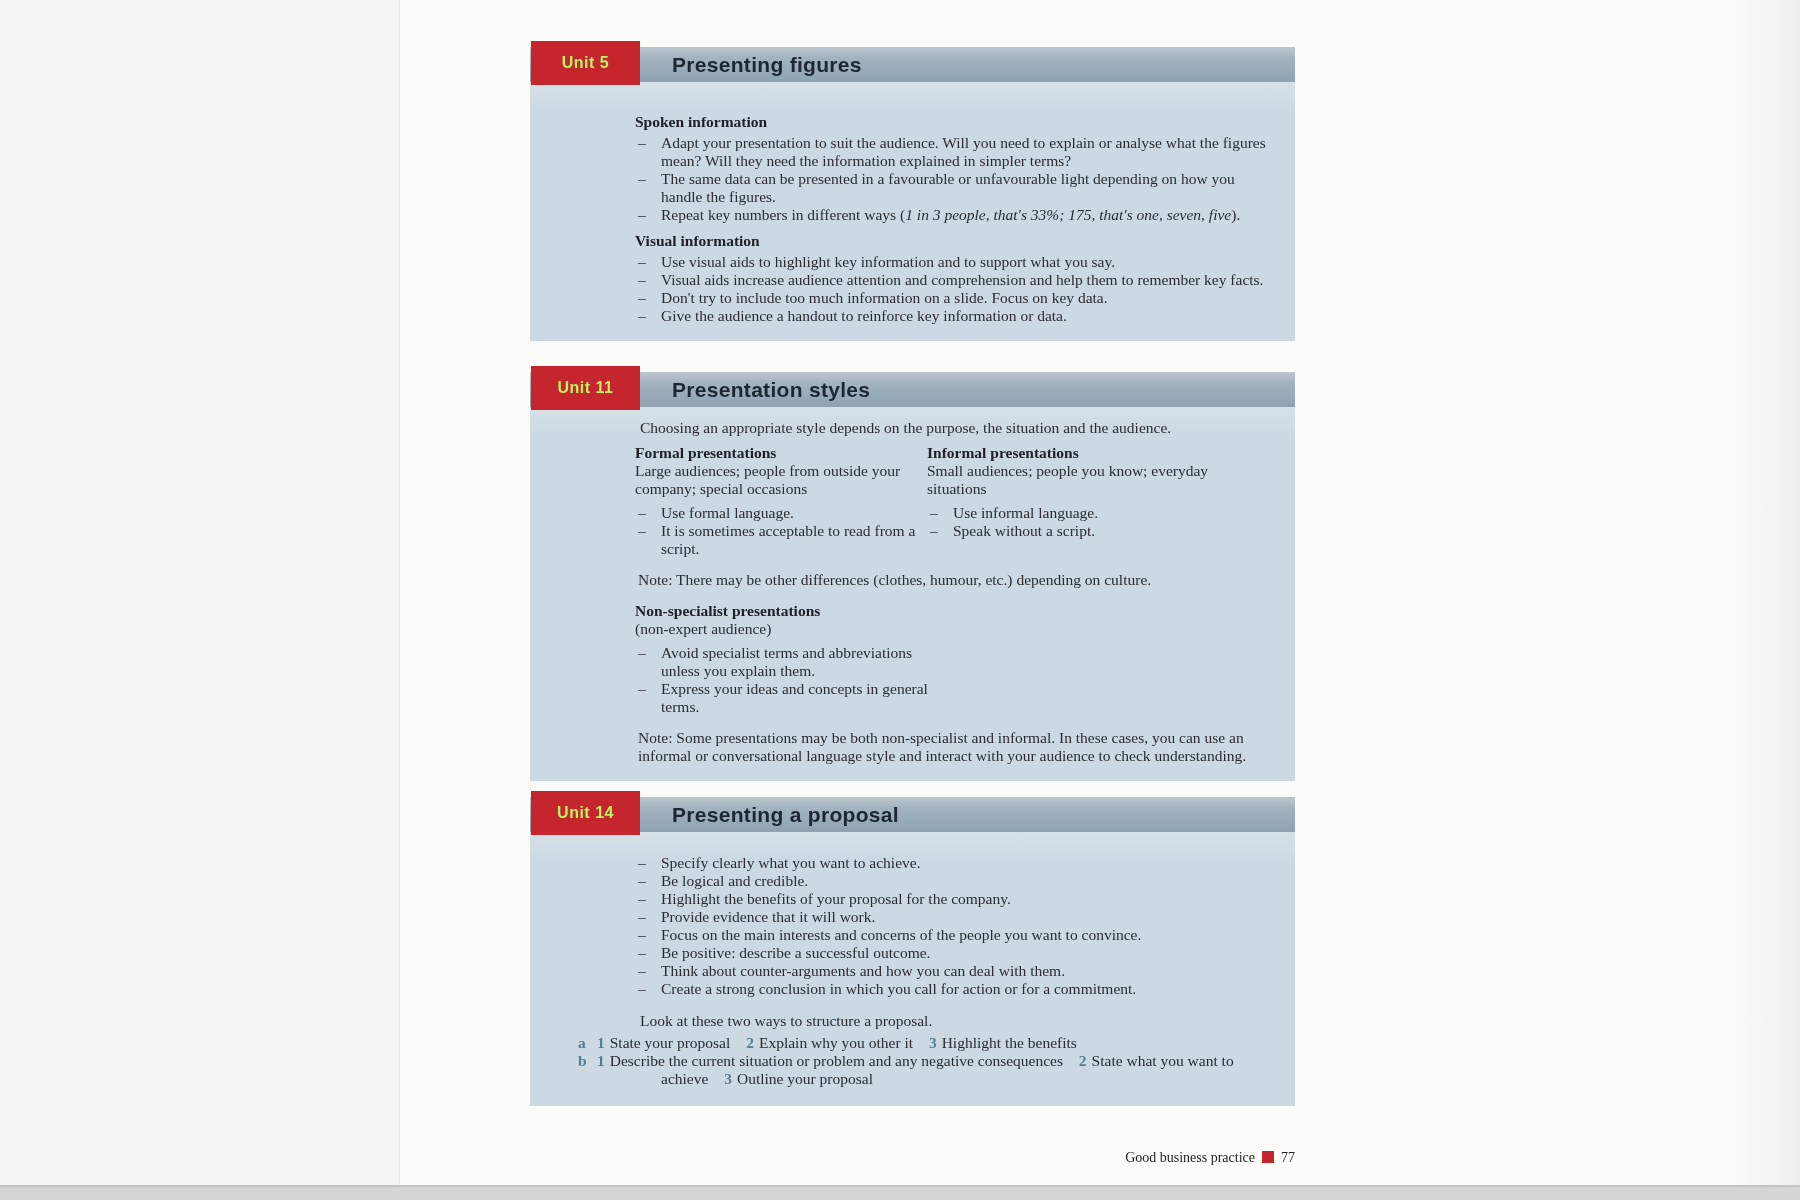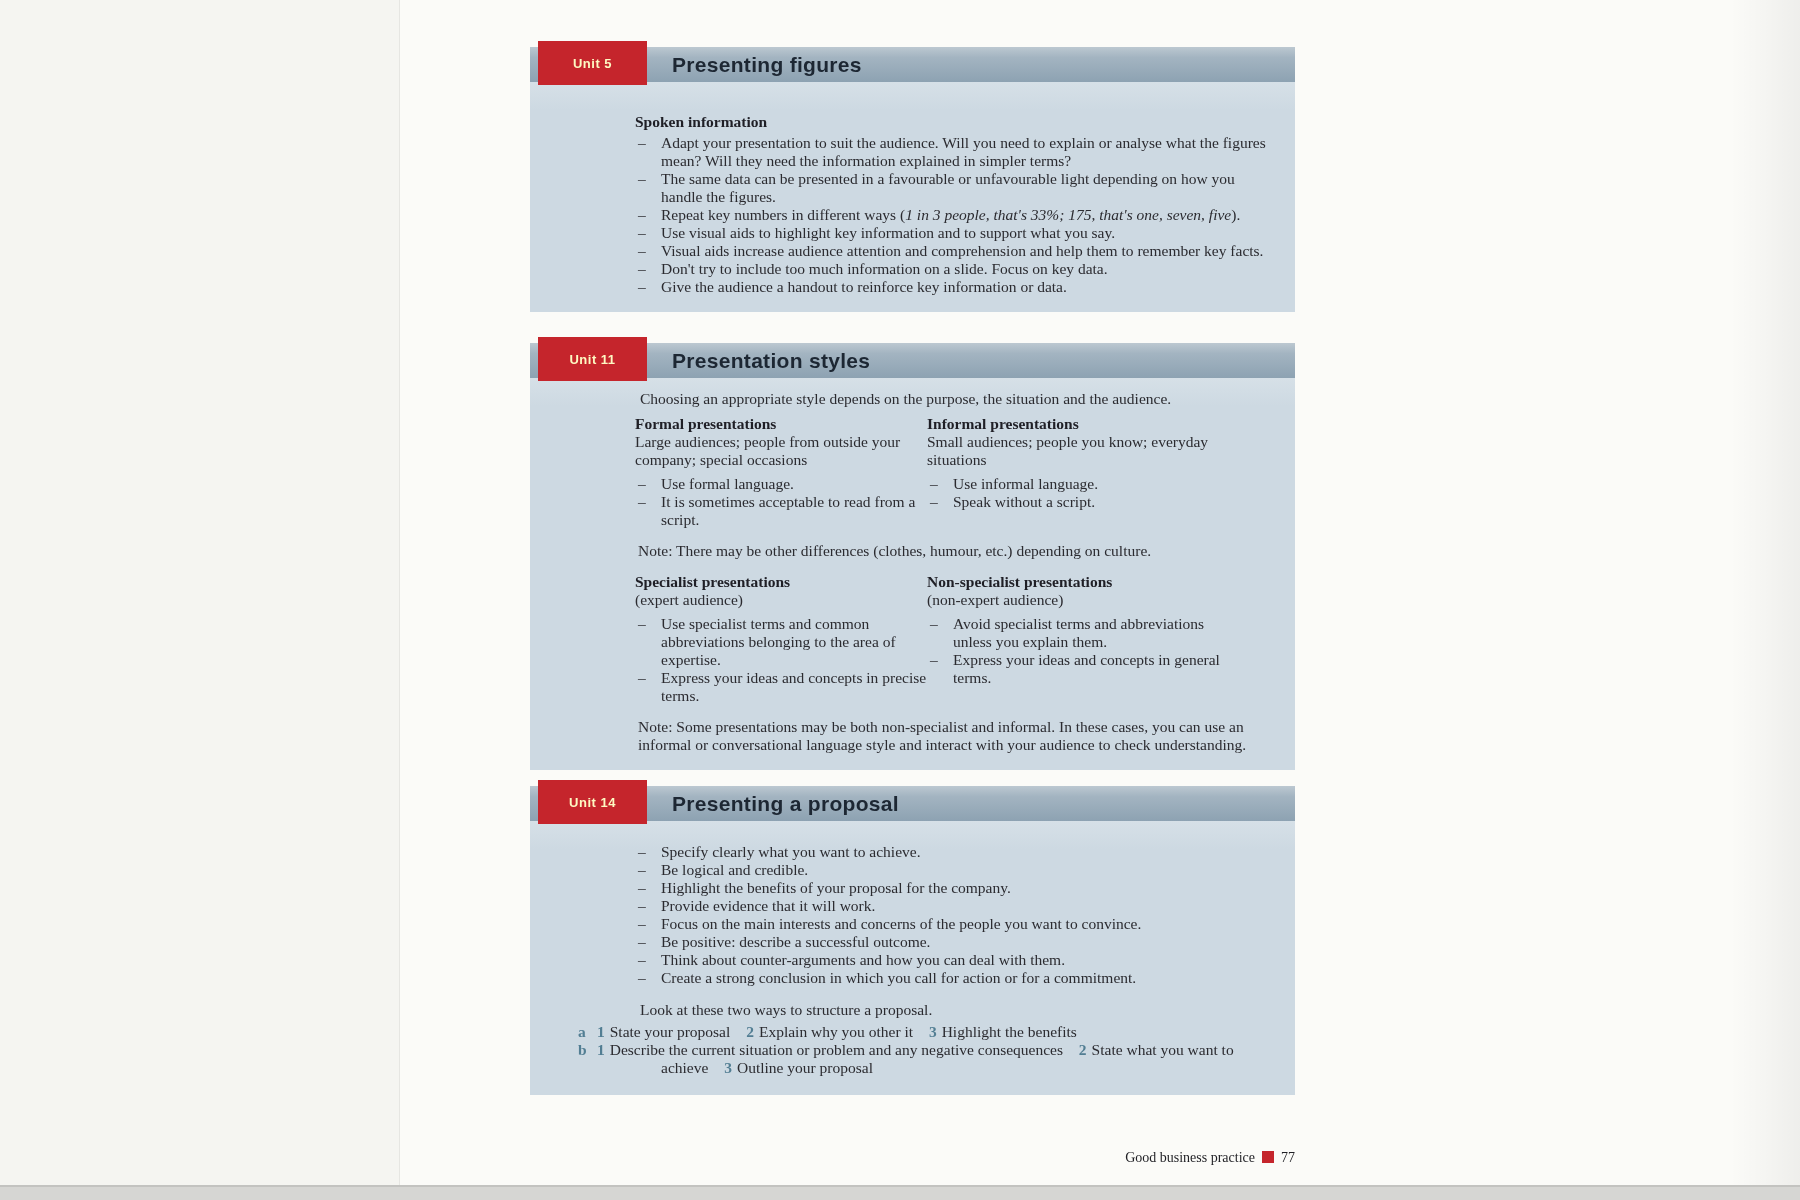--- a/index.html
+++ b/index.html
@@ -24,25 +24,25 @@
   .unit { position:relative; }
   .unit-5  { margin-top:47px; }
   .unit-11 { margin-top:31px; }
   .unit-14 { margin-top:16px; }
 
   .unit-header {
     position:relative; height:35px;
     background:linear-gradient(180deg, #bcc8d1 0%, #a3b4c1 30%, #8da2b2 100%);
   }
   .unit-badge {
-    position:absolute; left:8px; top:-6px; width:109px; height:44px;
+    position:absolute; left:1px; top:-6px; width:109px; height:44px;
     background:#c5252c; z-index:2;
     display:flex; align-items:center; justify-content:center;
     font-family:"Liberation Sans", sans-serif;
-    font-weight:bold; font-size:13px; color:#fef9c3; letter-spacing:0.5px;
+    font-weight:bold; font-size:16px; color:#bef264; letter-spacing:0.5px;
   }
   .unit-title {
     font-family:"Liberation Sans", sans-serif;
     font-weight:bold; font-size:21px; line-height:35px;
     color:#1d2733; letter-spacing:0.3px;
     padding-left:142px;
   }
 
   .unit-body {
     background:linear-gradient(180deg, #d6e0e7 0, #cdd9e2 28px);
@@ -106,20 +106,21 @@
       <div class="unit-badge">Unit 5</div>
       <h2 class="unit-title">Presenting figures</h2>
     </header>
     <div class="unit-body">
       <h3 class="sec-head first">Spoken information</h3>
       <ul class="dash-list">
         <li>Adapt your presentation to suit the audience. Will you need to explain or analyse what the figures mean? Will they need the information explained in simpler terms?</li>
         <li>The same data can be presented in a favourable or unfavourable light depending on how you handle the figures.</li>
         <li><span>Repeat key numbers in different ways (</span><em class="it">1 in 3 people, that's 33%; 175, that's one, seven, five</em><span>).</span></li>
       </ul>
+      <h3 class="sec-head">Visual information</h3>
       <ul class="dash-list">
         <li>Use visual aids to highlight key information and to support what you say.</li>
         <li>Visual aids increase audience attention and comprehension and help them to remember key facts.</li>
         <li>Don't try to include too much information on a slide. Focus on key data.</li>
         <li>Give the audience a handout to reinforce key information or data.</li>
       </ul>
     </div>
   </section>
 
   <section class="unit unit-11">
@@ -145,28 +146,20 @@
           <ul>
             <li>Use informal language.</li>
             <li>Speak without a script.</li>
           </ul>
         </div>
       </div>
 
       <p class="note">Note: There may be other differences (clothes, humour, etc.) depending on culture.</p>
 
       <div class="cols">
-        <div class="col col-l">
-          <div class="col-head">Specialist presentations</div>
-          <div class="col-sub">(expert audience)</div>
-          <ul>
-            <li>Use specialist terms and common abbreviations belonging to the area of expertise.</li>
-            <li>Express your ideas and concepts in precise terms.</li>
-          </ul>
-        </div>
         <div class="col col-r">
           <div class="col-head">Non-specialist presentations</div>
           <div class="col-sub">(non-expert audience)</div>
           <ul>
             <li>Avoid specialist terms and abbreviations unless you explain them.</li>
             <li>Express your ideas and concepts in general terms.</li>
           </ul>
         </div>
       </div>
 

